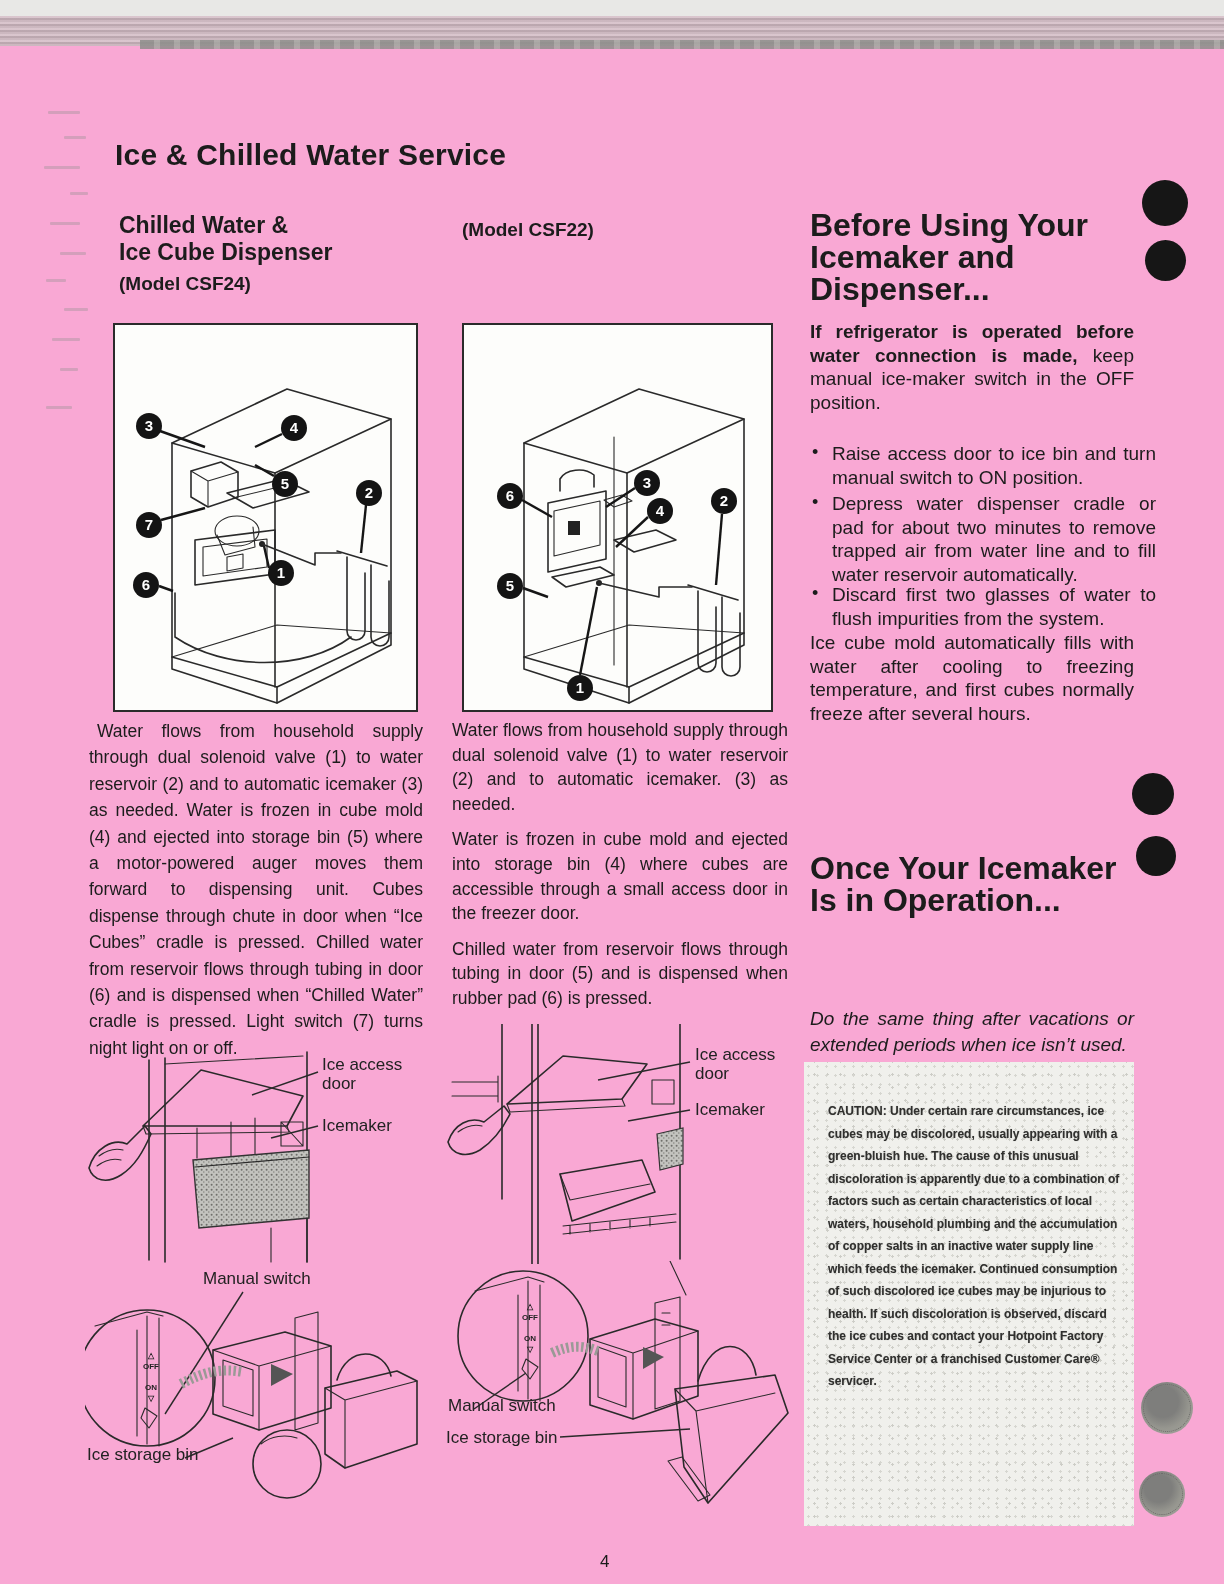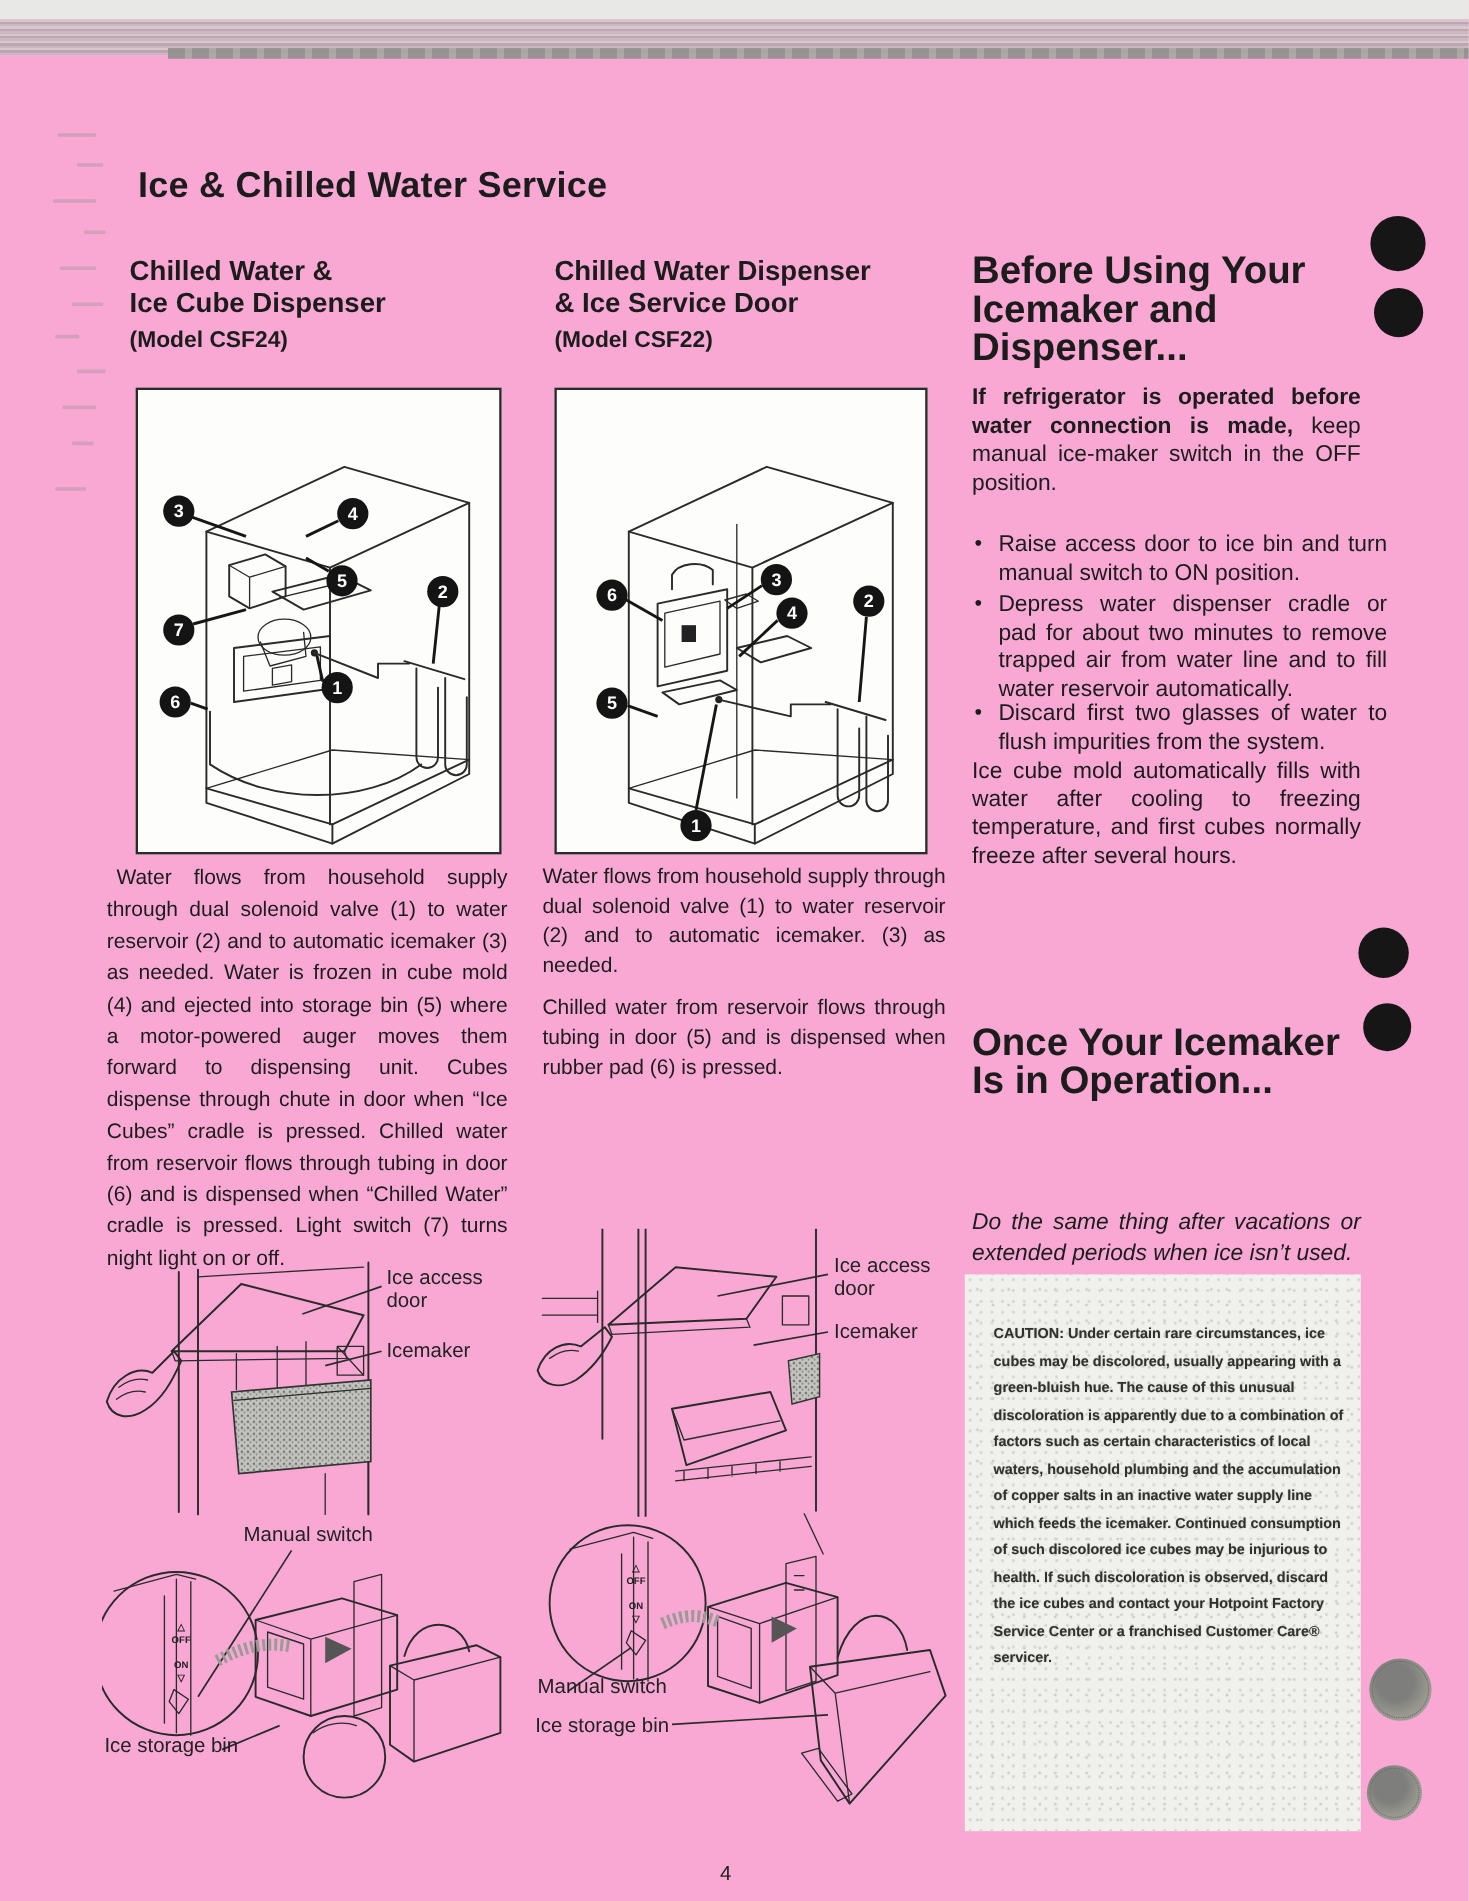--- a/index.html
+++ b/index.html
@@ -96,29 +96,27 @@
 
   <div class="abs dot" style="left:1142px;top:164px;width:46px;height:46px"></div>
   <div class="abs dot" style="left:1145px;top:224px;width:41px;height:41px"></div>
   <div class="abs dot" style="left:1132px;top:757px;width:42px;height:42px"></div>
   <div class="abs dot" style="left:1136px;top:820px;width:40px;height:40px"></div>
   <div class="abs dot soft" style="left:1141px;top:1366px;width:52px;height:52px"></div>
   <div class="abs dot soft" style="left:1139px;top:1455px;width:46px;height:46px"></div>
 
   <div class="abs page-title" style="left:115px;top:122px">Ice &amp; Chilled Water Service</div>
 
-  <div class="abs" style="left:108px;top:196px">
+  <div class="abs" style="left:119px;top:196px">
     <div class="col-head"><span>Chilled Water &amp;</span><br>
       <span>Ice Cube Dispenser</span></div>
     <div class="model">(Model CSF24)</div>
   </div>
 
   <div class="abs" style="left:462px;top:196px">
-    <div class="col-head"><span>Chilled Water Dispenser</span><br>
-      <span>&amp; Ice Service Door</span></div>
     <div class="model">(Model CSF22)</div>
   </div>
 
   <div class="abs fig-box" style="left:113px;top:307px;width:301px;height:385px">
     <svg width="301" height="385" viewBox="0 0 301 385">
 
       <path class="ln" d="M57,118 L172,64 L276,94 L276,308 L162,362 L57,332 Z"></path>
       <path class="ln" d="M57,118 L160,148 L276,94"></path>
       <path class="ln" d="M160,148 L160,362"></path>
       <path class="ln thin" d="M57,332 L162,300 L276,308"></path>
@@ -242,20 +240,21 @@
           <circle class="callout" cx="116" cy="363" r="13"></circle>
           <text class="cnum" x="116" y="368">1</text>
         </g>
     </svg>
   </div>
 
   <div class="abs body-1" style="left:89px;top:702px;width:334px">Water flows from household supply through dual solenoid valve (1) to water reservoir (2) and to automatic icemaker (3) as needed. Water is frozen in cube mold (4) and ejected into storage bin (5) where a motor-powered auger moves them forward to dispensing unit. Cubes dispense through chute in door when “Ice Cubes” cradle is pressed. Chilled water from reservoir flows through tubing in door (6) and is dispensed when “Chilled Water” cradle is pressed. Light switch (7) turns night light on or off.</div>
 
   <div class="abs body-2" style="left:452px;top:702px;width:336px">
     <p>Water flows from household supply through dual solenoid valve (1) to water reservoir (2) and to automatic icemaker. (3) as needed.</p>
+    <p>Water is frozen in cube mold and ejected into storage bin (4) where cubes are accessible through a small access door in the freezer door.</p>
     <p>Chilled water from reservoir flows through tubing in door (5) and is dispensed when rubber pad (6) is pressed.</p>
   </div>
 
   <div class="abs c3-head" style="left:810px;top:193px">
     <span>Before Using Your</span><br>
     <span>Icemaker and</span><br>
     <span>Dispenser...</span>
   </div>
 
   <div class="abs c3p" style="left:810px;top:304px">

